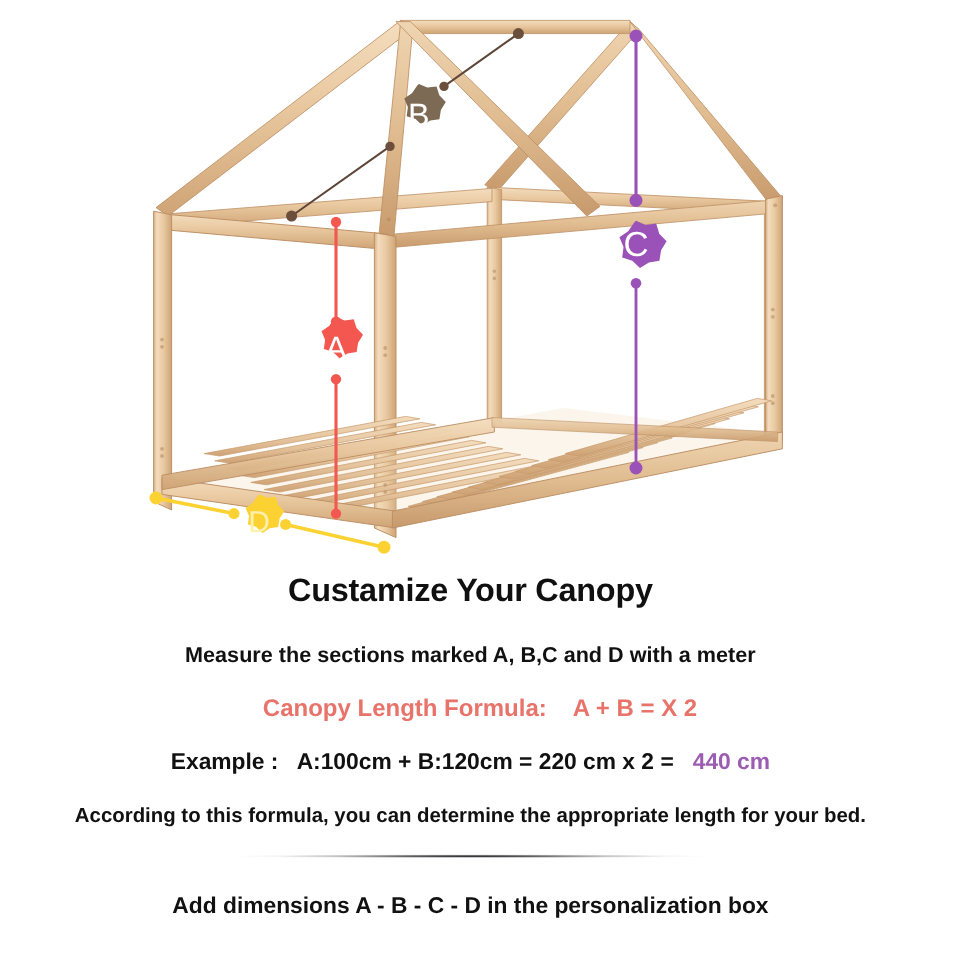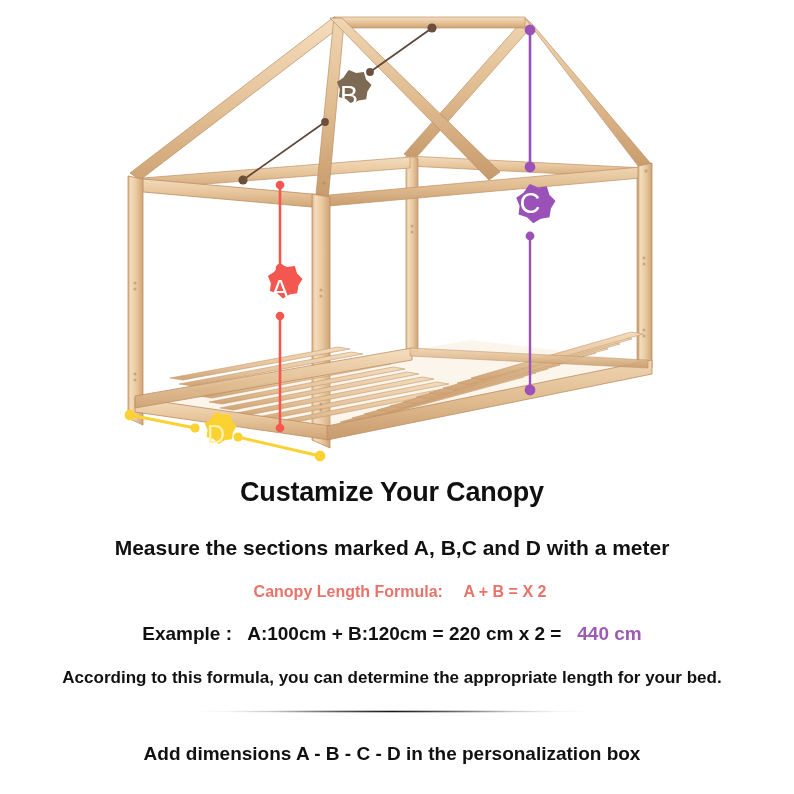--- a/index.html
+++ b/index.html
@@ -36,22 +36,22 @@
     color:#101010;
     letter-spacing:-0.2px;
     margin-top:7px;
   }
   .line{
     font-size:17px;
     font-weight:bold;
     color:#111111;
     white-space:nowrap;
   }
-  .l-measure{ margin-top:28px; font-size:21px; }
-  .l-formula{ margin-top:23px; color:#e8736a; font-size:16px;padding-left:16px; }
+  .l-measure{ margin-top:28px; font-size:18px; }
+  .l-formula{ margin-top:23px; color:#e8736a; font-size:20px;padding-left:16px; }
   .l-formula .fx{ margin-left:16px; }
   .l-example{ margin-top:22px; font-size:19px; }
   .l-example .res{ color:#9c5cb2; }
   .l-according{ margin-top:23px; font-size:17px; }
 
   .divider{
     width:400px;
     height:3px;
     margin:22px auto 0 auto;
     background:radial-gradient(ellipse 50% 60% at 50% 50%,

